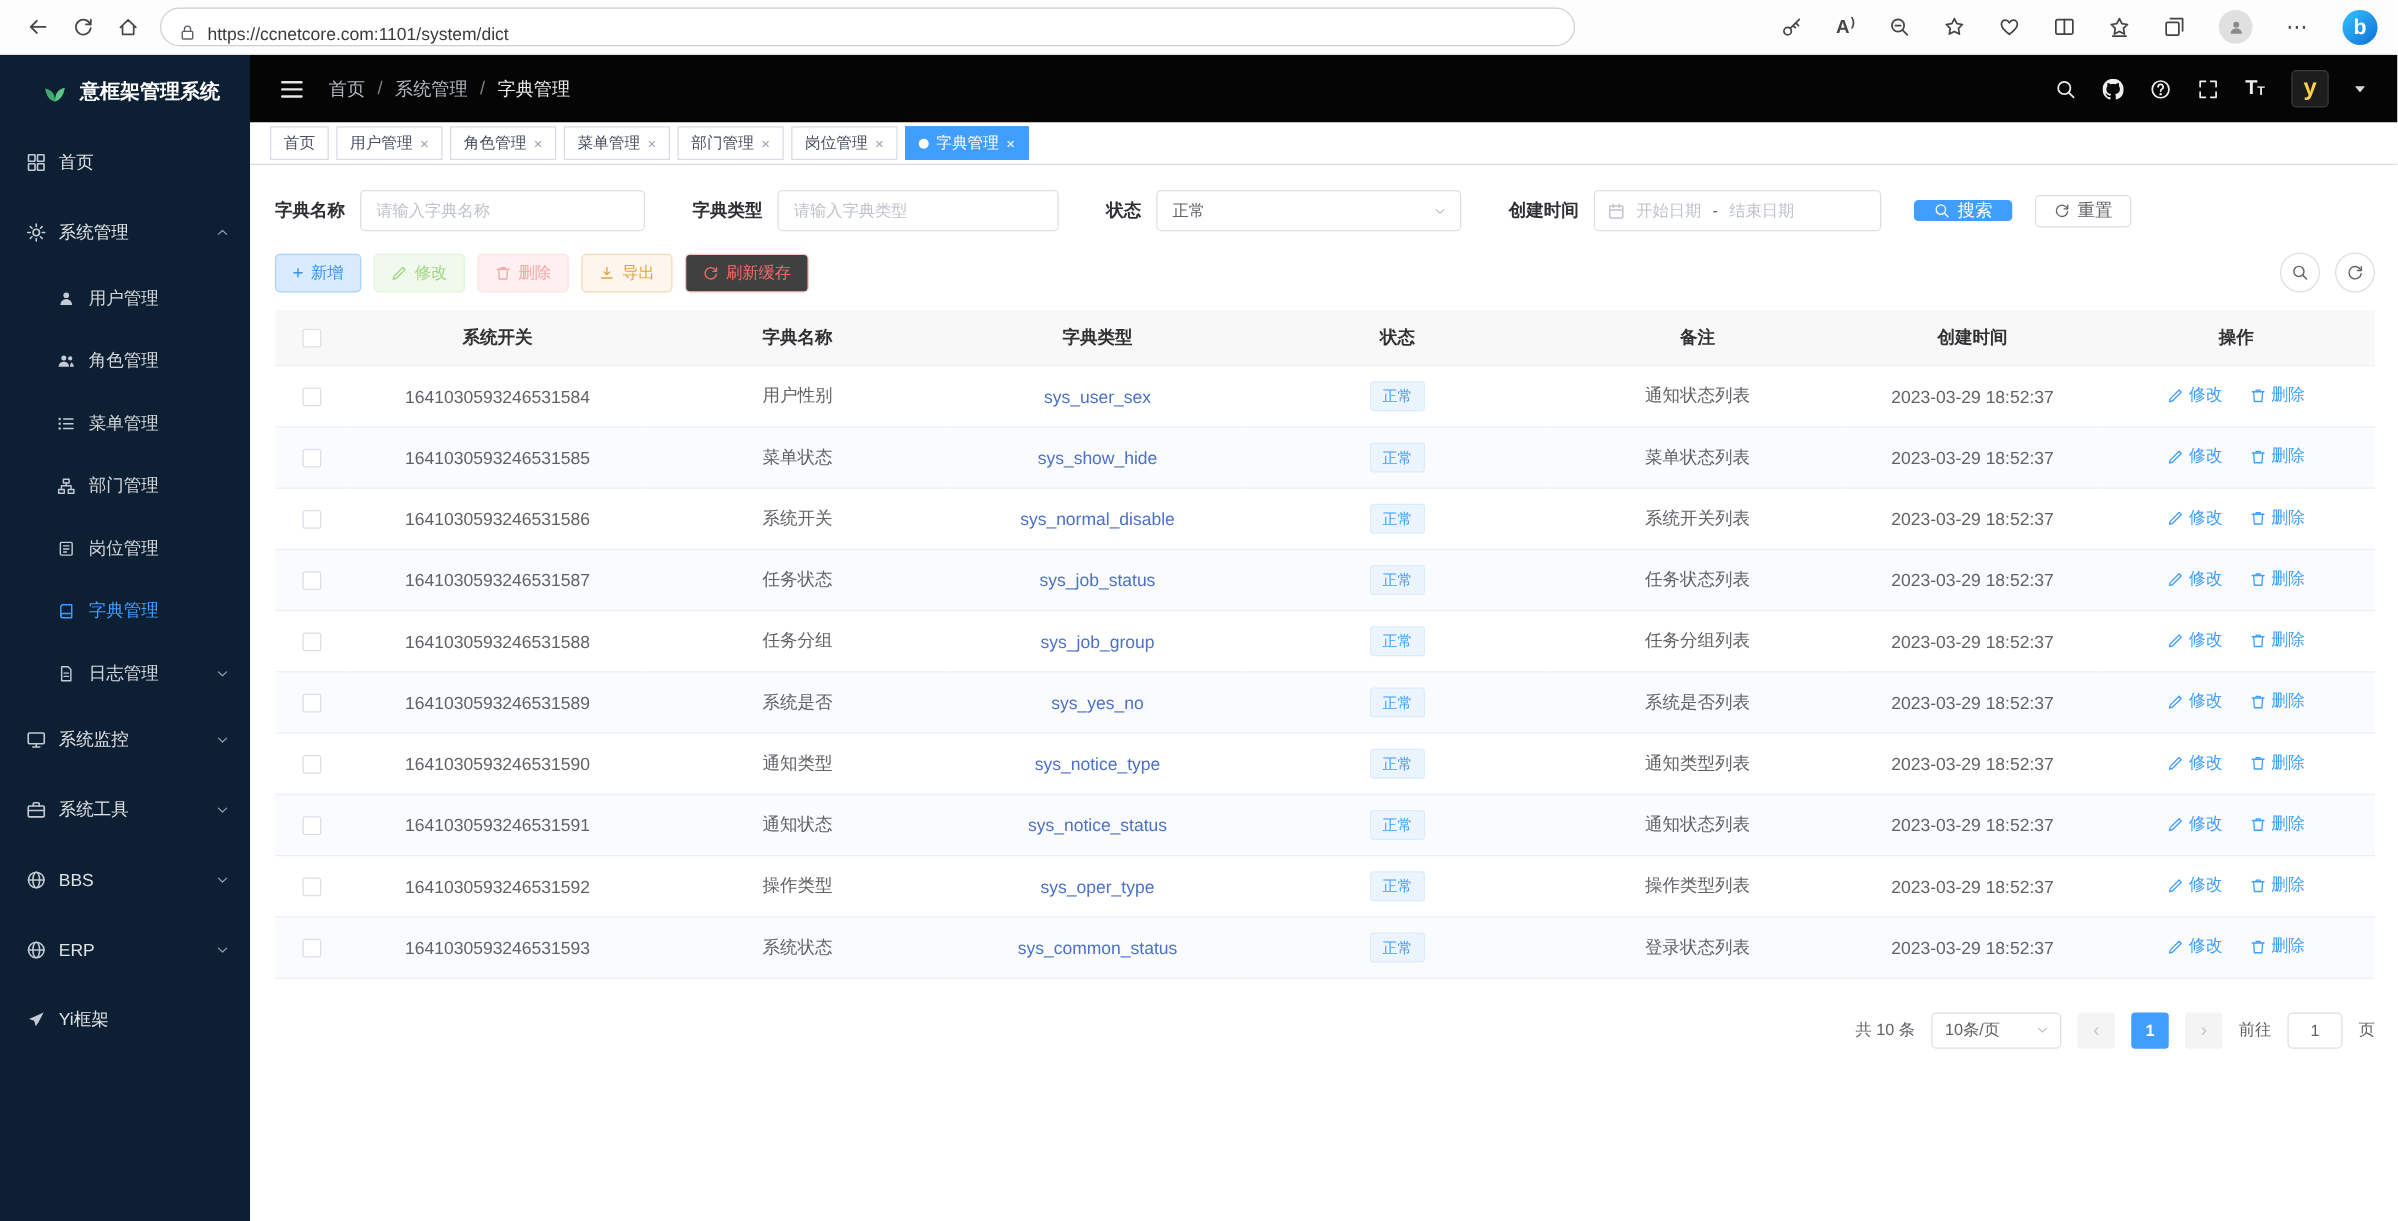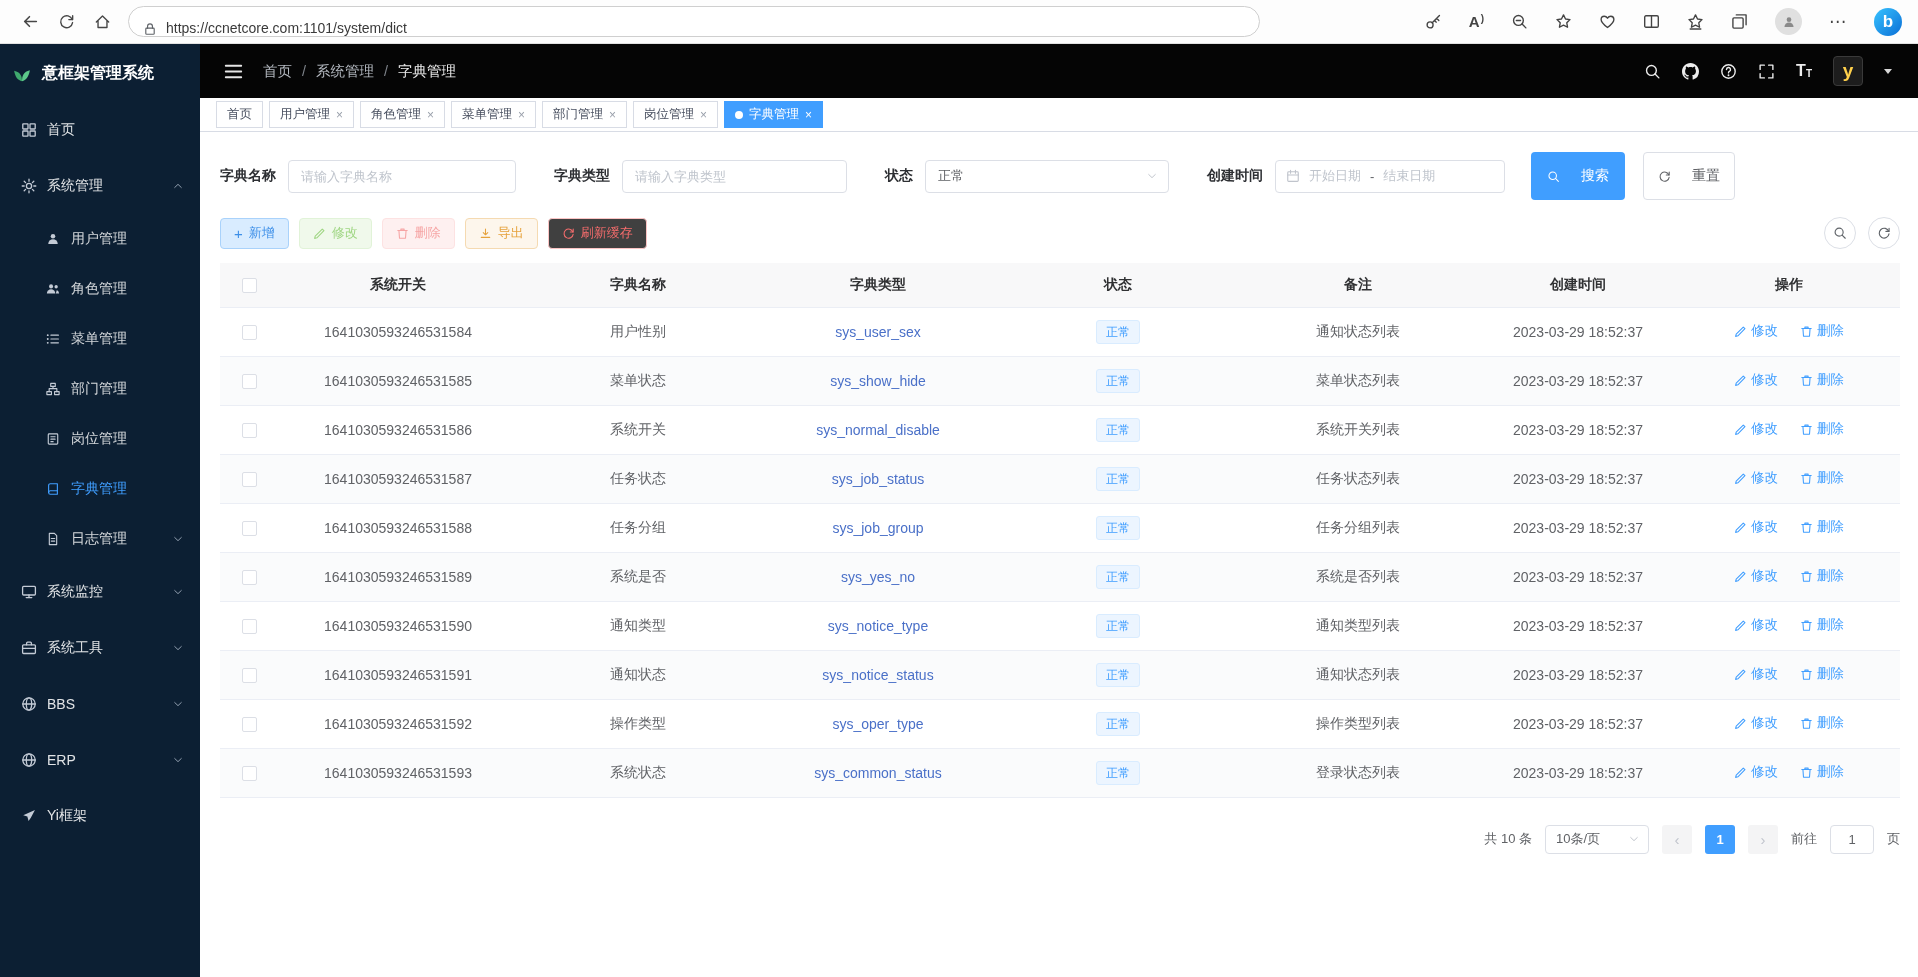--- a/index.html
+++ b/index.html
@@ -8,36 +8,36 @@
 
   svg.ic { width:17px; height:17px; fill:none; stroke:currentColor; stroke-width:1.3; stroke-linecap:round; stroke-linejoin:round; display:block; }
   svg.icf { width:17px; height:17px; fill:currentColor; stroke:none; display:block; }
   .sw16 { width:16px !important; height:16px !important; }
   .sw14 { width:14px !important; height:14px !important; }
   .sw13 { width:13px !important; height:13px !important; }
 
   
   .browser { height:44px; background:#fdfdfd; border-bottom:1px solid #e2e2e2; display:flex; align-items:center; padding:0 16px 0 12px; }
   .nav-btn { width:36px; height:34px; display:flex; align-items:center; justify-content:center; color:#474747; border-radius:6px; cursor:pointer; flex:none; }
-  .url-bar { width:1132px; height:31px; margin-left:8px; border:1px solid #cfcfcf; background:#fff; border-radius:16px; display:flex; align-items:flex-end; padding:0 14px; gap:9px; color:#5f6368; flex:none; }
+  .url-bar { width:1132px; height:31px; margin-left:8px; border:1px solid #cfcfcf; background:#fff; border-radius:16px; display:flex; align-items:flex-start; padding:12px 14px; gap:9px; color:#5f6368; flex:none; }
   .url-text { font-size:14px; color:#3a3a3a; white-space:nowrap; }
   .browser-right { margin-left:auto; display:flex; align-items:center; gap:27px; color:#444; }
   .br-ic { cursor:pointer; display:flex; align-items:center; }
   .read-aloud { font-size:15px; font-weight:bold; color:#444; display:flex; align-items:flex-start; cursor:pointer; }
   .read-aloud .wave { font-size:10px; margin-left:1px; }
   .avatar-circle { width:27px; height:27px; border-radius:50%; background:#e0e0e0; display:flex; align-items:center; justify-content:center; cursor:pointer; }
   .dots { font-size:17px; color:#444; letter-spacing:1px; cursor:pointer; }
   .bing { width:28px; height:28px; border-radius:50%; background:linear-gradient(135deg,#38c3ff,#0b6fd6); color:#fff; font-weight:bold; font-size:17px; display:flex; align-items:center; justify-content:center; cursor:pointer; }
 
   
   .app { display:flex; height:933px; }
 
   
   .sidebar { width:200px; flex:none; background:#0c1f33; display:flex; flex-direction:column; overflow:hidden; }
-  .logo-row { height:58px; display:flex; align-items:center; gap:10px; padding-left:12px; color:#fff; font-weight:bold; font-size:16px; flex:none; }
+  .logo-row { height:58px; display:flex; align-items:center; gap:10px; padding-left:34px; color:#fff; font-weight:bold; font-size:16px; flex:none; }
   .menu-item { height:56px; display:flex; align-items:center; gap:10px; padding:0 16px 0 20px; font-size:14px; color:rgba(255,255,255,0.88); cursor:pointer; flex:none; }
   .sub-item { height:50px; display:flex; align-items:center; gap:10px; padding:0 16px 0 44px; font-size:14px; color:rgba(255,255,255,0.82); cursor:pointer; flex:none; }
   .sub-item.active { color:#409eff; }
   .mi-icon { width:17px; display:flex; justify-content:center; color:#c4cbd6; flex:none; }
   .sub-item.active .mi-icon { color:#409eff; }
   .chev { margin-left:auto; color:#93a0b1; display:flex; }
   .chev svg { width:12px; height:12px; }
   .chev.up svg { transform:rotate(180deg); }
 
   
@@ -68,21 +68,21 @@
   .content { flex:1; padding:16px 18px 0 20px; background:#fff; overflow:hidden; }
 
   .filters { display:flex; align-items:center; margin-top:4px; flex-wrap:nowrap; }
   .fgroup { display:flex; align-items:center; margin-right:38px; }
   .flabel { font-weight:bold; color:#2d2f33; margin-right:12px; font-size:14px; white-space:nowrap; }
   .finput { height:33px; width:228px; border:1px solid #dcdfe6; border-radius:4px; padding:0 12px; font-size:13px; color:#606266; outline:none; font-family:inherit; }
   .finput::placeholder { color:#bfc4cc; }
   .fselect { height:33px; width:244px; border:1px solid #dcdfe6; border-radius:4px; padding:0 10px 0 12px; font-size:13px; color:#606266; display:flex; align-items:center; justify-content:space-between; cursor:pointer; background:#fff; }
   .fselect .chv { color:#c0c4cc; display:flex; }
   .fdate { height:33px; width:230px; border:1px solid #dcdfe6; border-radius:4px; padding:0 10px; font-size:13px; color:#bfc4cc; display:flex; align-items:center; gap:9px; cursor:pointer; background:#fff; }
-  .btn { height:48px; border-radius:4px; display:flex; align-items:center; gap:21px; font-size:14px; cursor:pointer; border:1px solid transparent; font-family:inherit; }
+  .btn { height:17px; border-radius:4px; display:flex; align-items:center; gap:6px; font-size:14px; cursor:pointer; border:1px solid transparent; font-family:inherit; }
   .btn-search { background:#409eff; color:#fff; padding:0 15px; }
   .btn-reset { background:#fff; color:#606266; border-color:#dcdfe6; padding:12px 14px; margin-left:18px; }
 
   .toolbar { display:flex; align-items:center; margin-top:17px; }
   .tbtn { height:31px; padding:0 13px; border-radius:4px; font-size:13px; display:flex; align-items:center; gap:6px; margin-right:10px; cursor:pointer; border:1px solid transparent; }
   .tbtn.add    { background:#d9ecff; border-color:#a9d2fb; color:#3d8fe8; }
   .tbtn.edit   { background:#f0f9eb; border-color:#e1f3d8; color:#9fd683; cursor:not-allowed; }
   .tbtn.del    { background:#fef0f0; border-color:#fde2e2; color:#f6a4a4; cursor:not-allowed; }
   .tbtn.export { background:#fdf6ec; border-color:#f5dab1; color:#e6a23c; }
   .tbtn.cache  { background:#404040; border-color:#fbc4c4; color:#f56c6c; }

